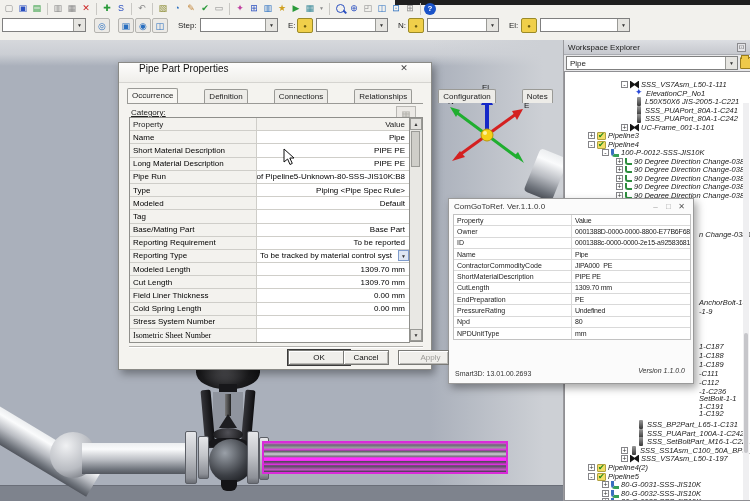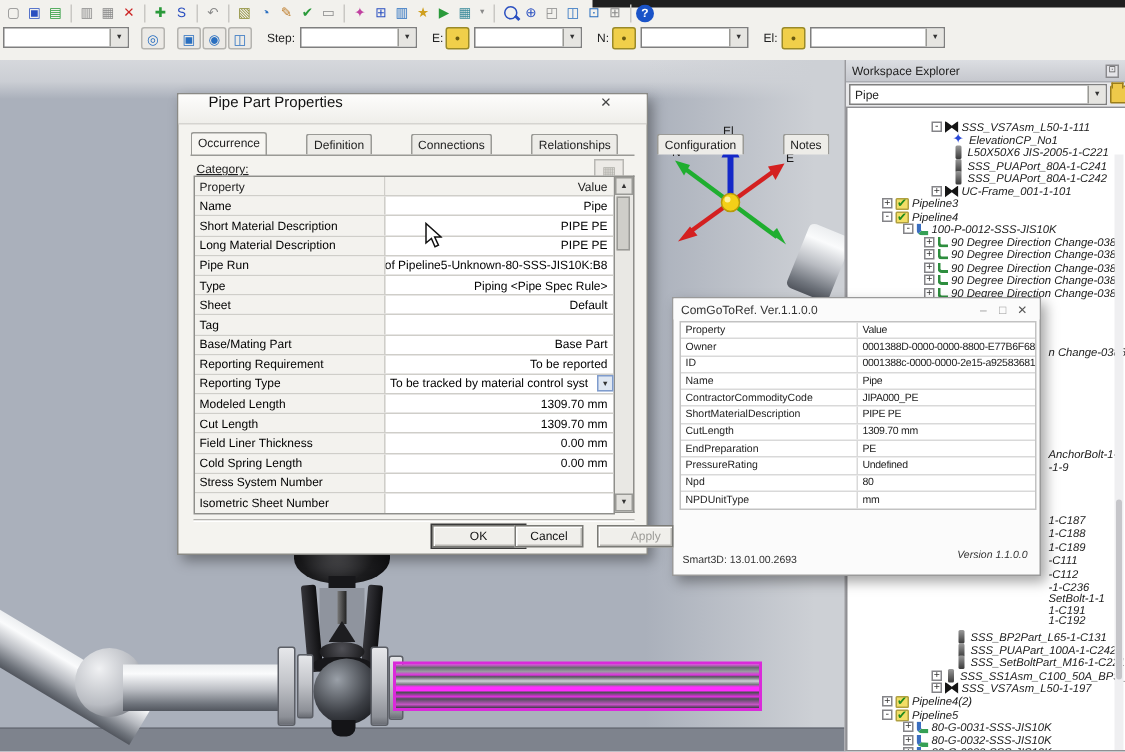--- a/index.html
+++ b/index.html
@@ -81,21 +81,21 @@
   .tab{font-size:8px;color:#222;background:#edecE8;background:#edece8;border:1px solid #9a9a96;border-bottom:none;
        border-radius:2px 2px 0 0;padding:2px 4px 2px 4px;margin-right:1px;white-space:nowrap;}
   .tab.active{background:#f7f6f2;padding-bottom:4px;position:relative;top:1px;}
   #ppp-tabline{position:absolute;left:8px;top:40px;right:8px;border-top:1px solid #9a9a96;}
   #ppp-cat-label{position:absolute;left:12px;top:45px;font-size:8px;color:#222;text-decoration:underline;text-decoration-thickness:.5px;}
   #ppp-cat{left:12px;top:55px;width:118px;}
   #ppp-gridbtn{position:absolute;left:277px;top:43px;width:20px;height:17px;border:1px solid #b8b7b3;background:#eceae6;
       color:#b0afa9;font-size:10px;display:flex;align-items:center;justify-content:center;}
   #ppp-table{position:absolute;left:10px;top:54px;width:281px;border:1px solid #8f8f8b;background:#fff;}
   .pgrow{display:flex;height:13.2px;border-bottom:1px solid #cfcec9;font-size:8px;align-items:center;}
-  .pgrow:last-child{border-bottom:none;}
+  .pgrow:last-child{border-bottom:none;font-family:Liberation Serif, serif;}
   .pgn{width:127px;padding-left:3px;border-right:1px solid #cfcec9;background:#f3f2ee;height:100%;display:flex;align-items:center;white-space:nowrap;overflow:hidden;}
   .pgv{flex:1;padding-right:4px;text-align:right;white-space:nowrap;overflow:hidden;position:relative;height:100%;display:flex;align-items:center;justify-content:flex-end;}
   .pgrow.hdr .pgn,.pgrow.hdr .pgv{background:#f3f2ee;color:#222;}
   .cellcombo{display:inline-flex;width:11px;height:11px;margin-left:2px;border:1px solid #7f9ccd;background:#dfe7f2;
       align-items:center;justify-content:center;font-size:5px;color:#333;flex:none;}
   #ppp-sb{position:absolute;left:291px;top:54px;width:13px;height:225px;background:#e9e8e4;border:1px solid #8f8f8b;border-left:none;}
   .sb-btn{position:absolute;left:0;width:100%;height:12px;background:#e2e1dd;border:1px solid #9a9a96;
       display:flex;align-items:center;justify-content:center;font-size:5px;color:#333;}
   #ppp-sb-thumb{position:absolute;left:1px;top:13px;width:9px;height:36px;background:#cfcec9;border:1px solid #9a9a96;}
   #ppp-sep{position:absolute;left:10px;top:283px;width:294px;border-top:1px solid #b3b2ae;border-bottom:1px solid #fff;}
@@ -544,21 +544,21 @@
       </div>
     <div class="pgrow">
         <div class="pgn">Pipe Run</div>
         <div class="pgv">of Pipeline5-Unknown-80-SSS-JIS10K:B8</div>
       </div>
     <div class="pgrow">
         <div class="pgn">Type</div>
         <div class="pgv">Piping &lt;Pipe Spec Rule&gt;</div>
       </div>
     <div class="pgrow">
-        <div class="pgn">Sheet</div>
+        <div class="pgn">Modeled</div>
         <div class="pgv">Default</div>
       </div>
     <div class="pgrow">
         <div class="pgn">Tag</div>
         <div class="pgv"></div>
       </div>
     <div class="pgrow">
         <div class="pgn">Base/Mating Part</div>
         <div class="pgv">Base Part</div>
       </div>

